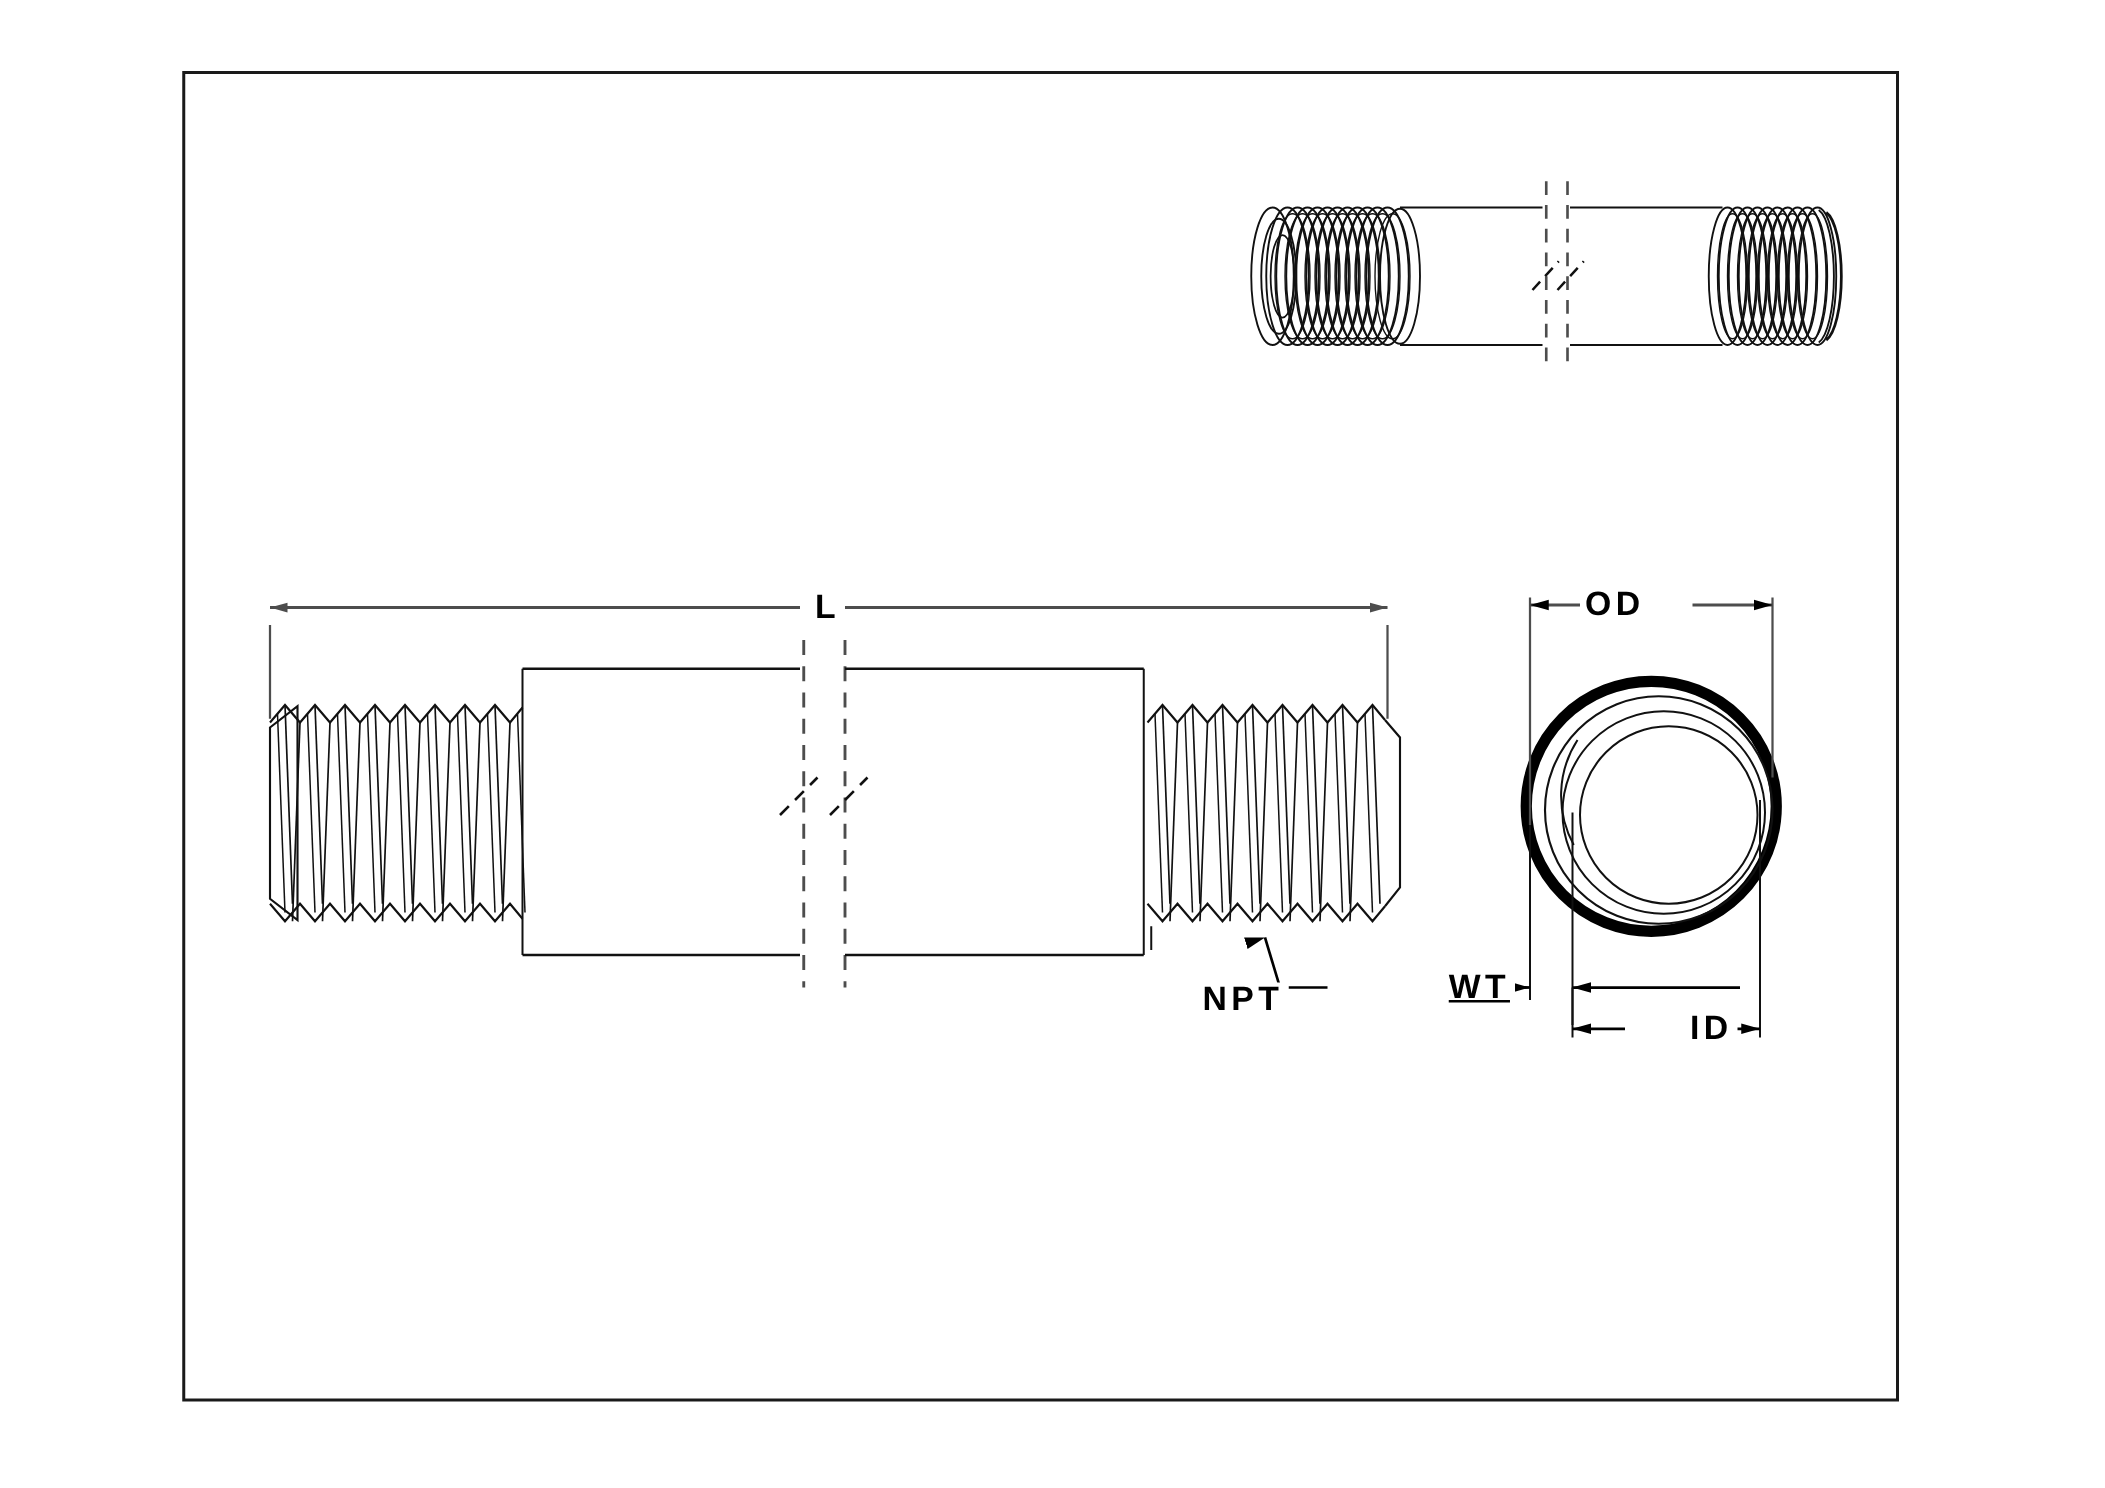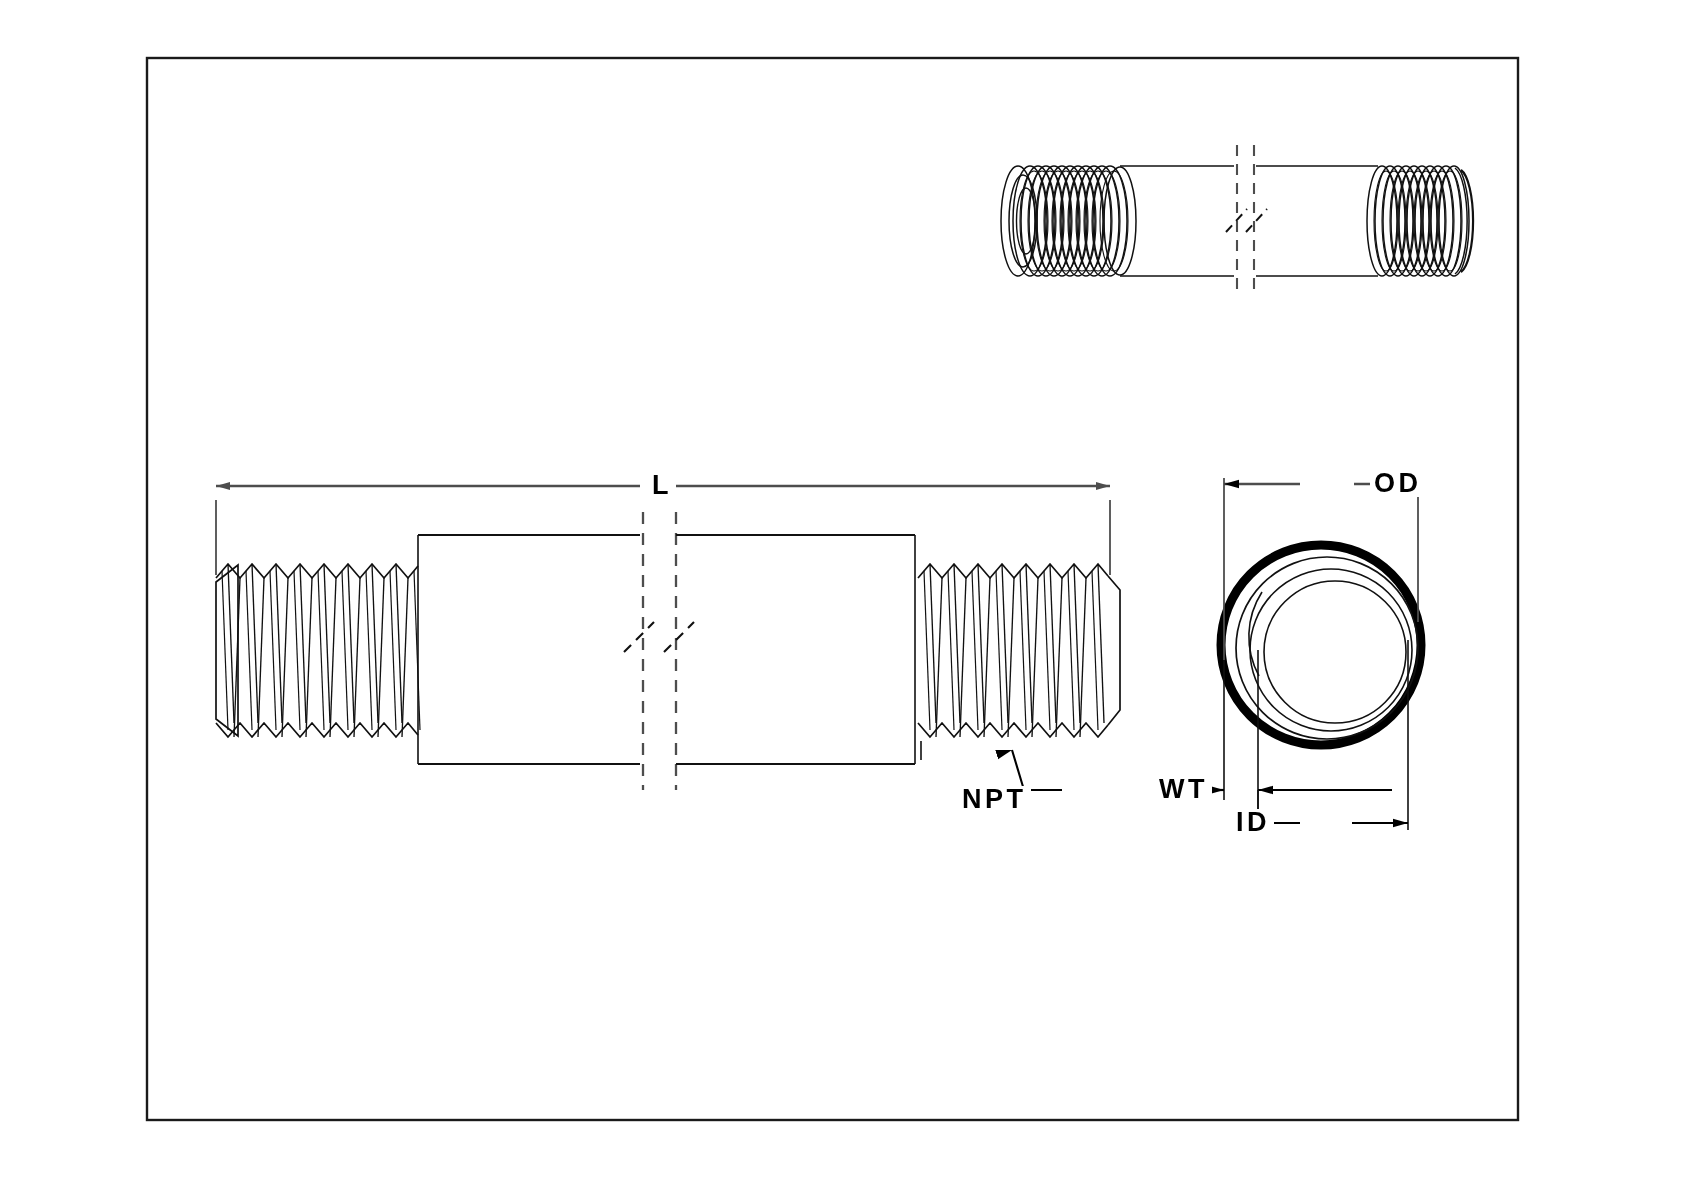--- a/index.html
+++ b/index.html
@@ -296,19 +296,19 @@
       <line x1="1258" y1="823" x2="1300" y2="823" stroke="#000" stroke-width="2.2" marker-start="url(#arrLb)"></line>
       <line x1="1352" y1="823" x2="1408" y2="823" stroke="#000" stroke-width="2.2" marker-end="url(#arrRb)"></line>
     </g>
 
   </svg>
 
   <div class="dim-label" style="left:648px; top:472px;">L</div>
 
   <div class="dim-label" style="left:958px; top:786px;">NPT</div>
 
-  <div class="dim-label" style="left:1370px; top:470px;">OD</div>
-
-  <div class="dim-label" style="left:1155px; top:776px;">WT</div>
-
-  <div class="dim-label" style="left:1232px; top:809px;">ID</div>
+  <div class="dim-label" style="left:1264px; top:470px;">OD</div>
+
+  <div class="dim-label" style="left:1155px; top:776px;text-decoration:underline;">WT</div>
+
+  <div class="dim-label" style="left:1348px; top:809px;">ID</div>
 
 </div>
 
 </body></html>

